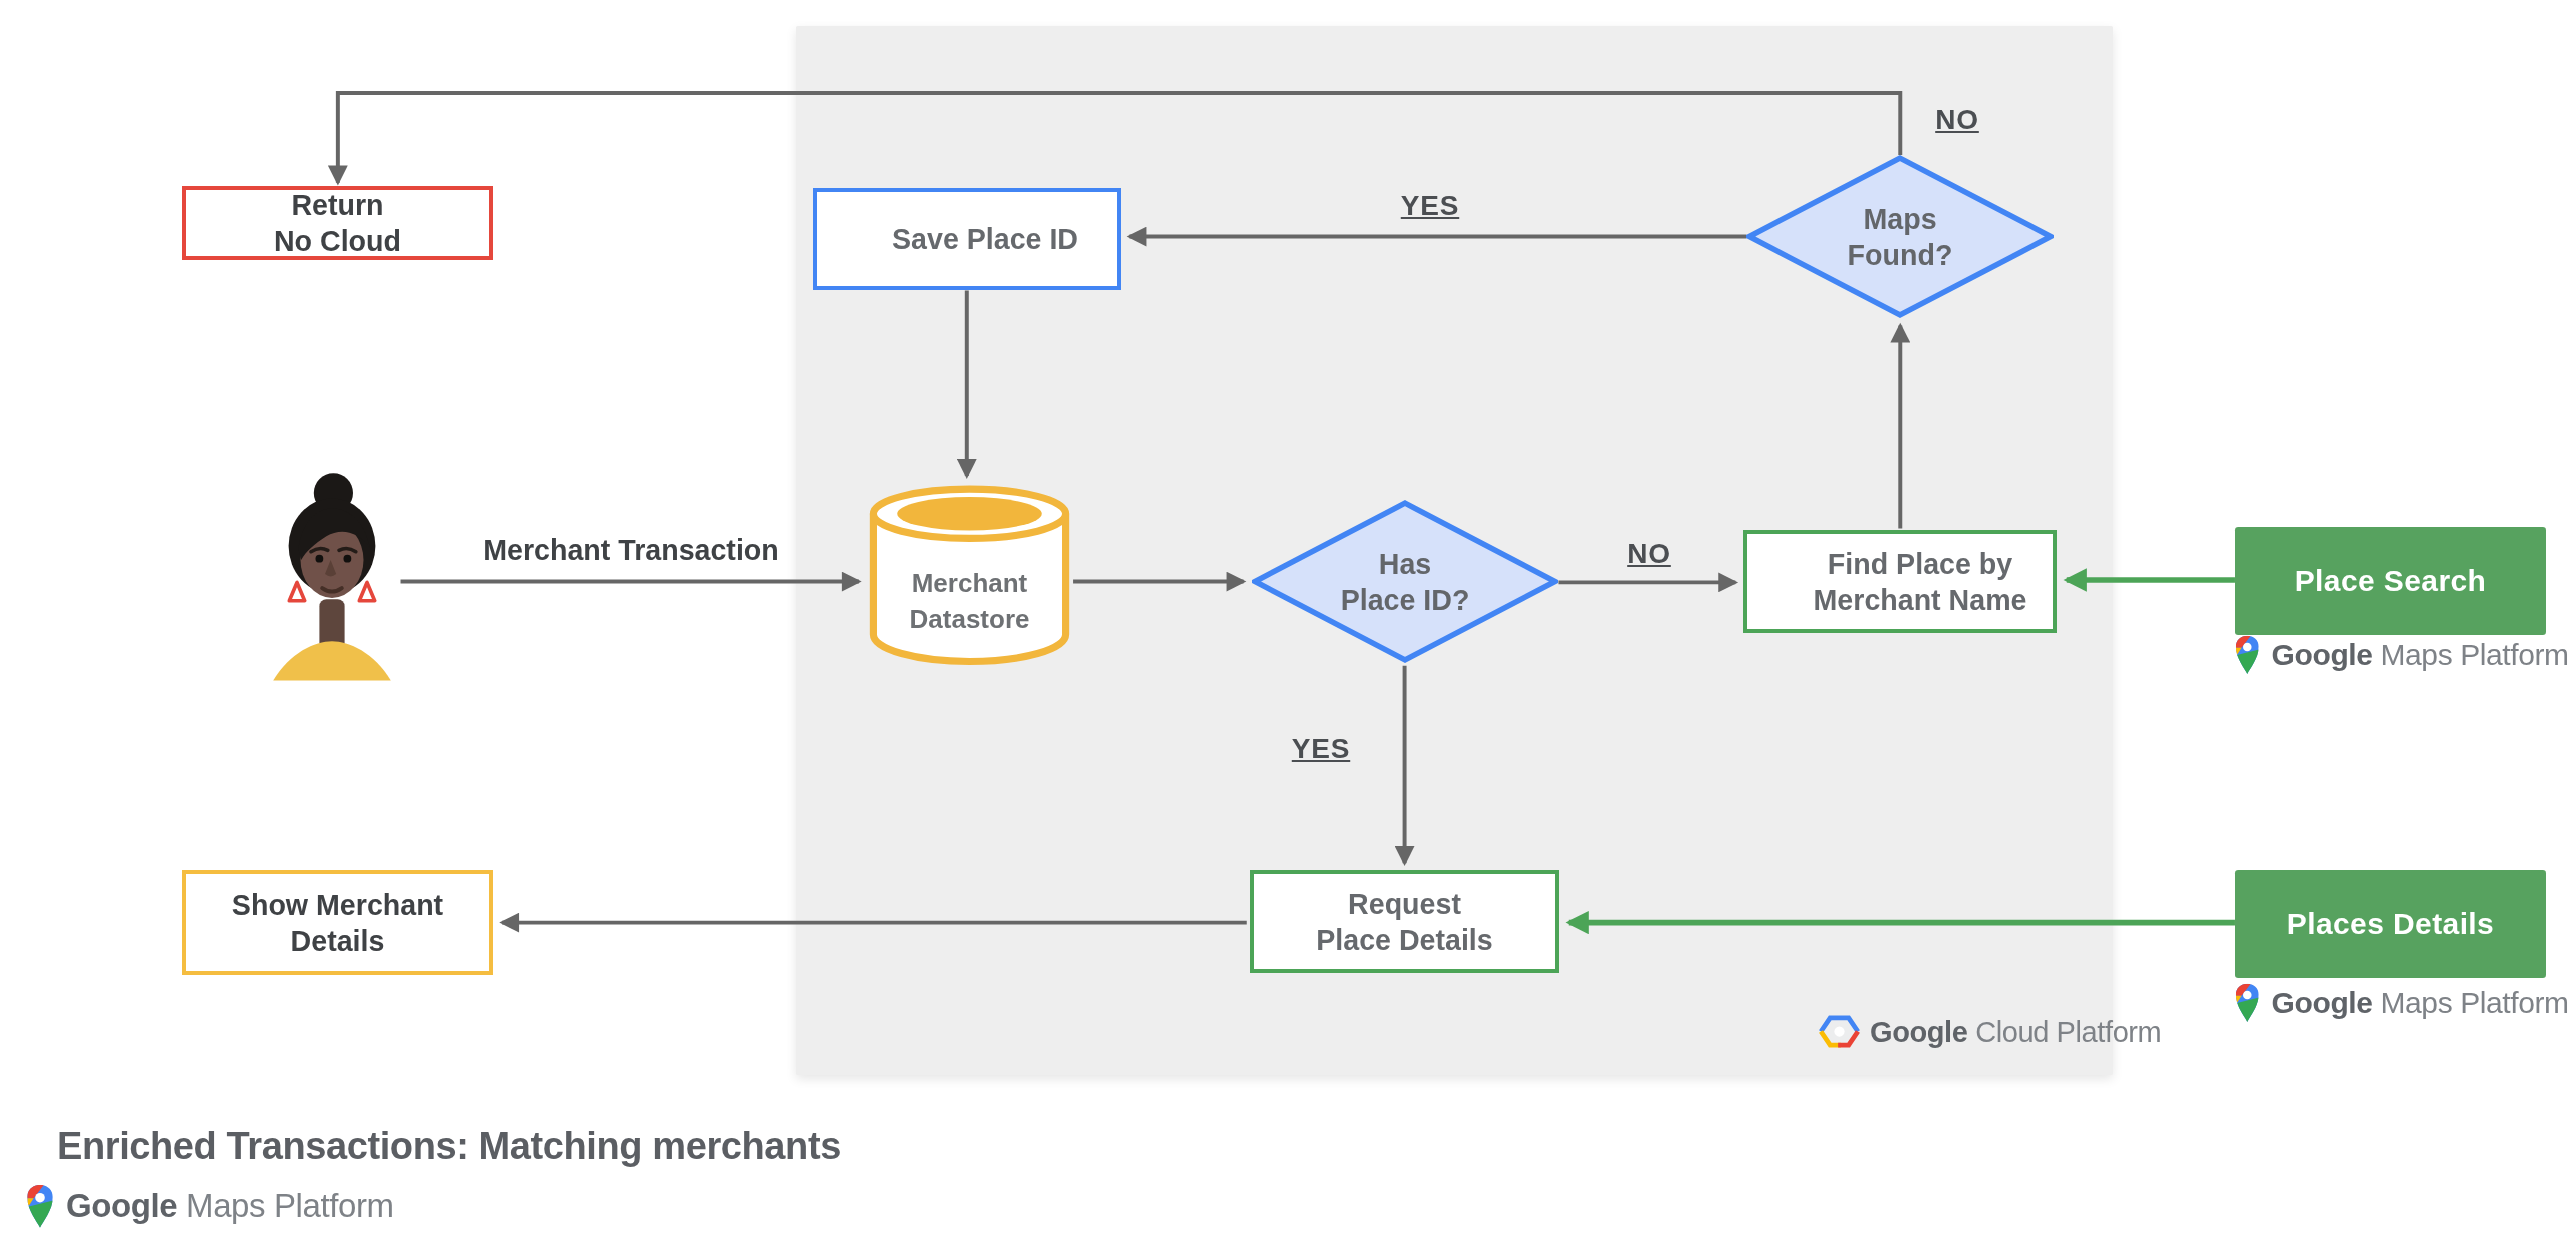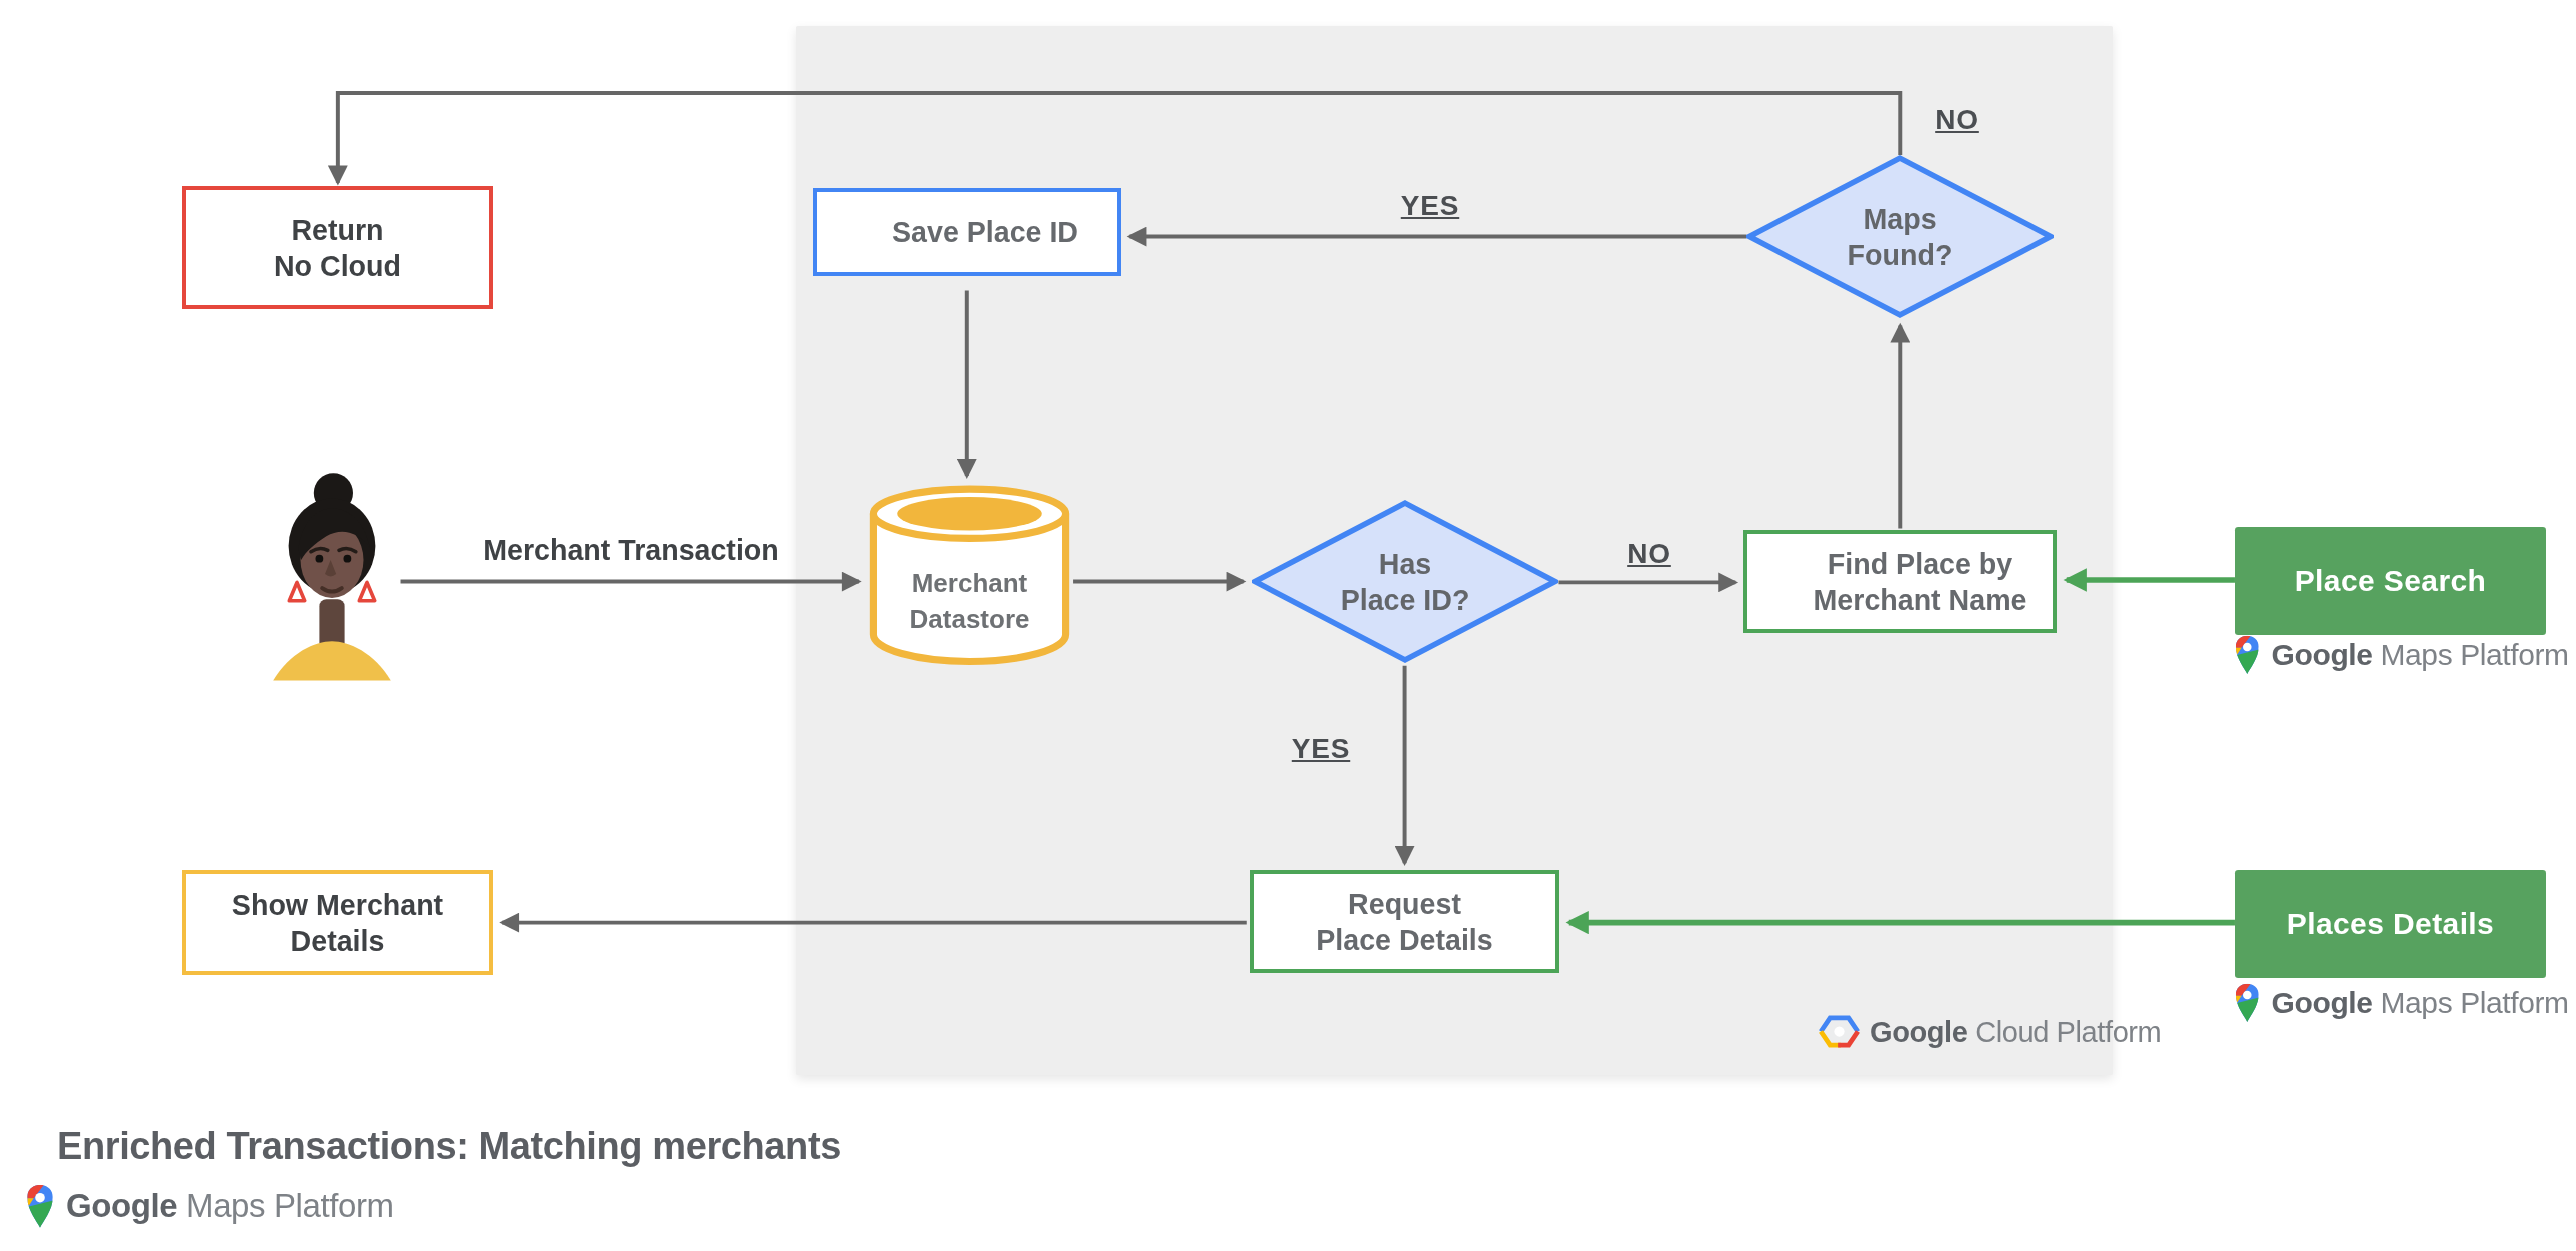--- a/index.html
+++ b/index.html
@@ -74,26 +74,26 @@
     <path d="M2396,666 V410" marker-end="url(#mg)"></path>
     <path d="M1771,839 V1088" marker-end="url(#mg)"></path>
     <path d="M1572,1163 H633" marker-end="url(#mg)"></path>
   </g>
   <g stroke="#4CA457" stroke-width="7" fill="none">
     <path d="M2818,731 H2606" marker-end="url(#mgr)"></path>
     <path d="M2818,1163 H1978" marker-end="url(#mgr)"></path>
   </g>
 </svg>
 
-<div class="abs node box red outer" style="left:182px;top:186px;width:311px;height:123px;">
+<div class="abs node box red outer" style="left:182px;top:186px;width:311px;height:74px;">
   <span>Return</span>
   <span>No Cloud</span>
 </div>
 
-<div class="abs node box blue" style="left:813px;top:188px;width:308px;height:88px;padding-left:36px;">
+<div class="abs node box blue" style="left:813px;top:188px;width:308px;height:102px;padding-left:36px;">
   <span>Save Place ID</span>
 </div>
 
 <div class="abs node box green" style="left:1743px;top:530px;width:314px;height:103px;padding-left:40px;">
   <span>Find Place by</span>
   <span>Merchant Name</span>
 </div>
 
 <div class="abs node box green" style="left:1250px;top:870px;width:309px;height:103px;">
   <span>Request</span>

